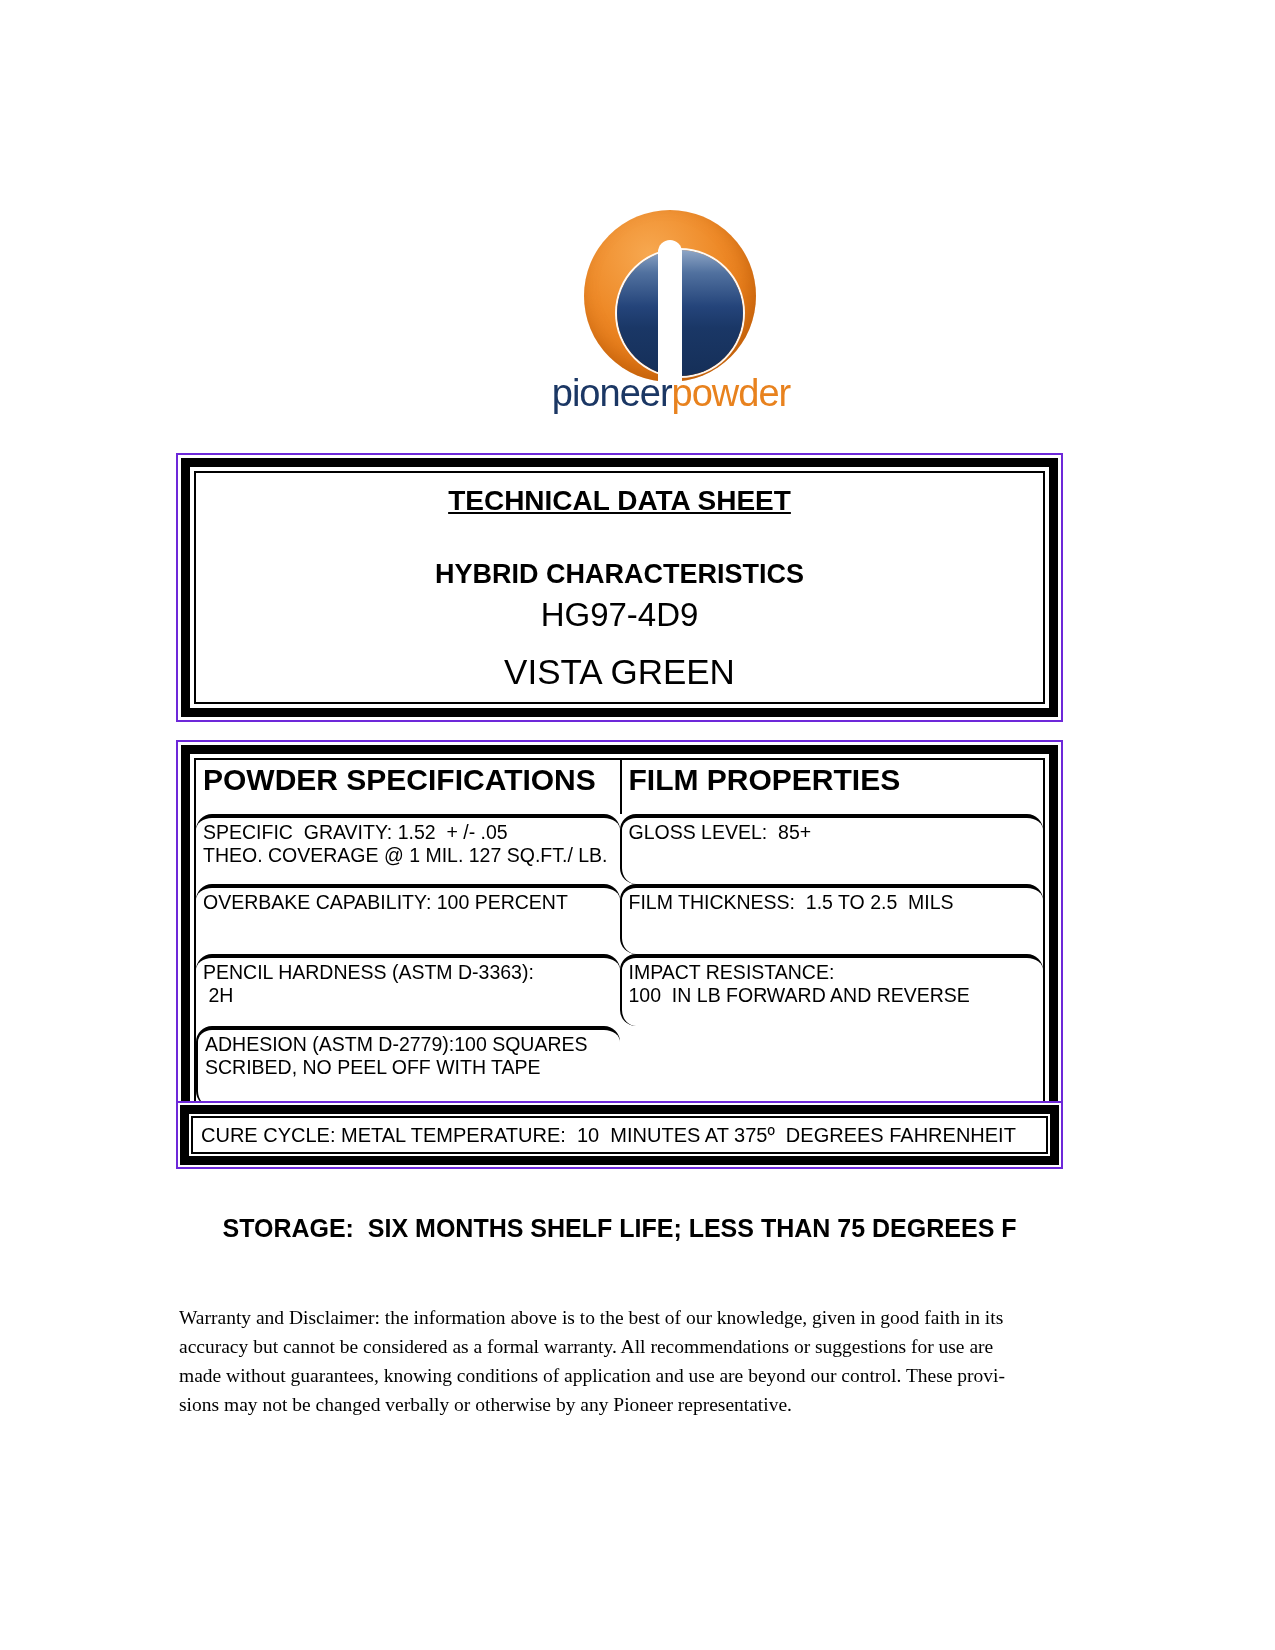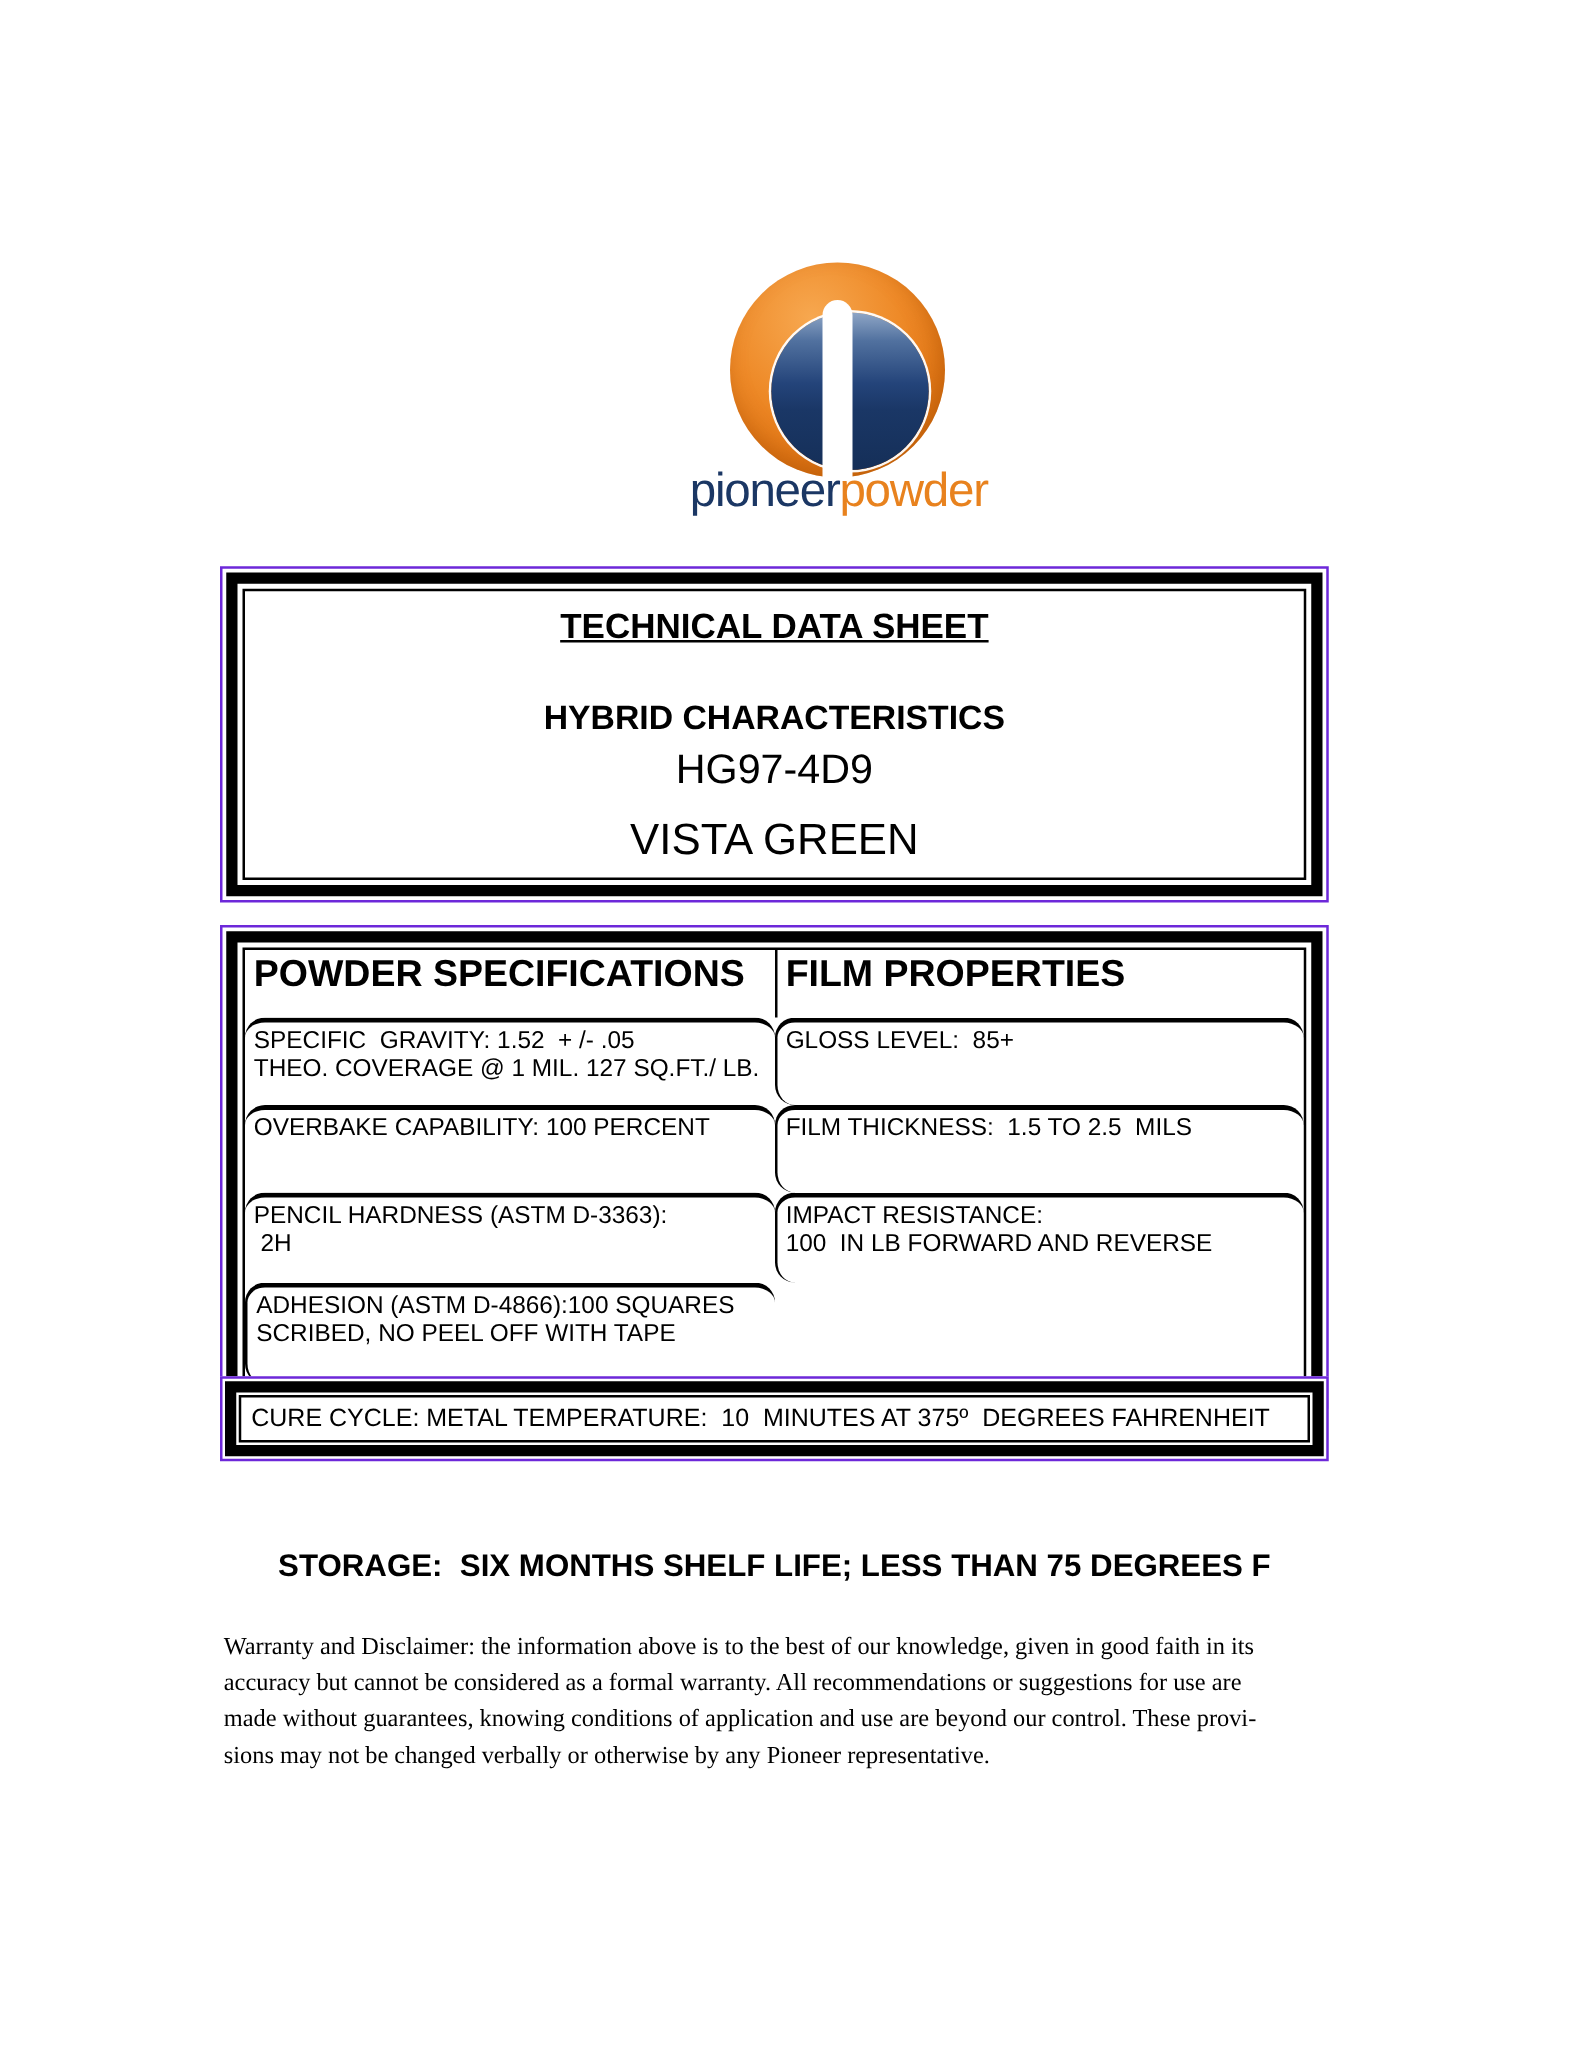--- a/index.html
+++ b/index.html
@@ -94,21 +94,21 @@
   .cure-inner {
     display: flex; align-items: center;
     padding-left: 8px;
     font-size: 20px;
     white-space: pre;
   }
 
   
   .storage-note {
     position: absolute;
-    left: 176px; top: 1239px;
+    left: 176px; top: 1214px;
     width: 887px;
     text-align: center;
     font-size: 25px;
     font-weight: bold;
     white-space: pre;
   }
   .warranty-text {
     position: absolute;
     left: 179px; top: 1303px;
     font-family: "Liberation Serif", serif;
@@ -151,21 +151,21 @@
           <div class="cell rb c2">GLOSS LEVEL:  85+</div>
 
           <div class="cell rb">OVERBAKE CAPABILITY: 100 PERCENT</div>
           <div class="cell rb c2">FILM THICKNESS:  1.5 TO 2.5  MILS</div>
 
           <div class="cell rb">PENCIL HARDNESS (ASTM D-3363):
  2H</div>
           <div class="cell rb c2">IMPACT RESISTANCE:
 100  IN LB FORWARD AND REVERSE</div>
 
-          <div class="cell rb c2">ADHESION (ASTM D-4866):100 SQUARES
+          <div class="cell rb c2">ADHESION (ASTM D-2779):100 SQUARES
 SCRIBED, NO PEEL OFF WITH TAPE</div>
         </div>
       </div>
     </div>
   </div>
 
   <div class="frame cure-frame">
     <div class="frame-thick">
       <div class="frame-inner cure-inner">CURE CYCLE: METAL TEMPERATURE:  10  MINUTES AT 375º  DEGREES FAHRENHEIT</div>
     </div>

